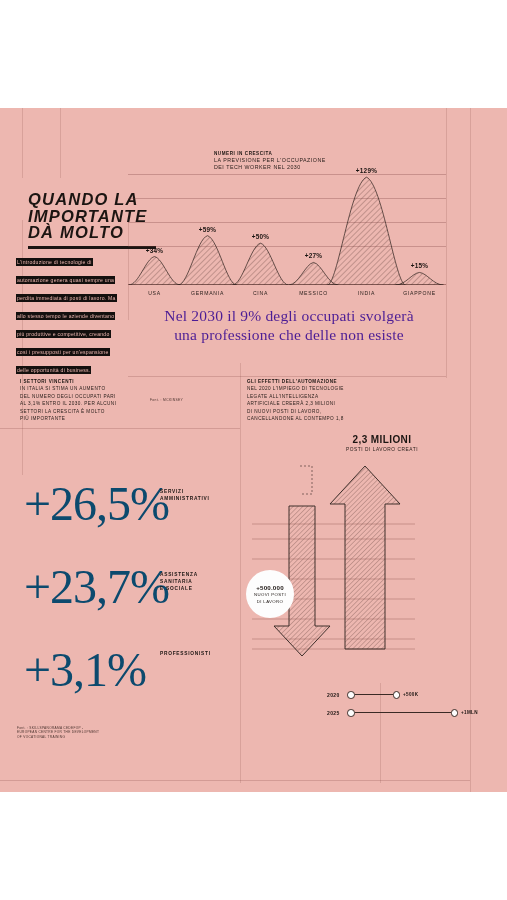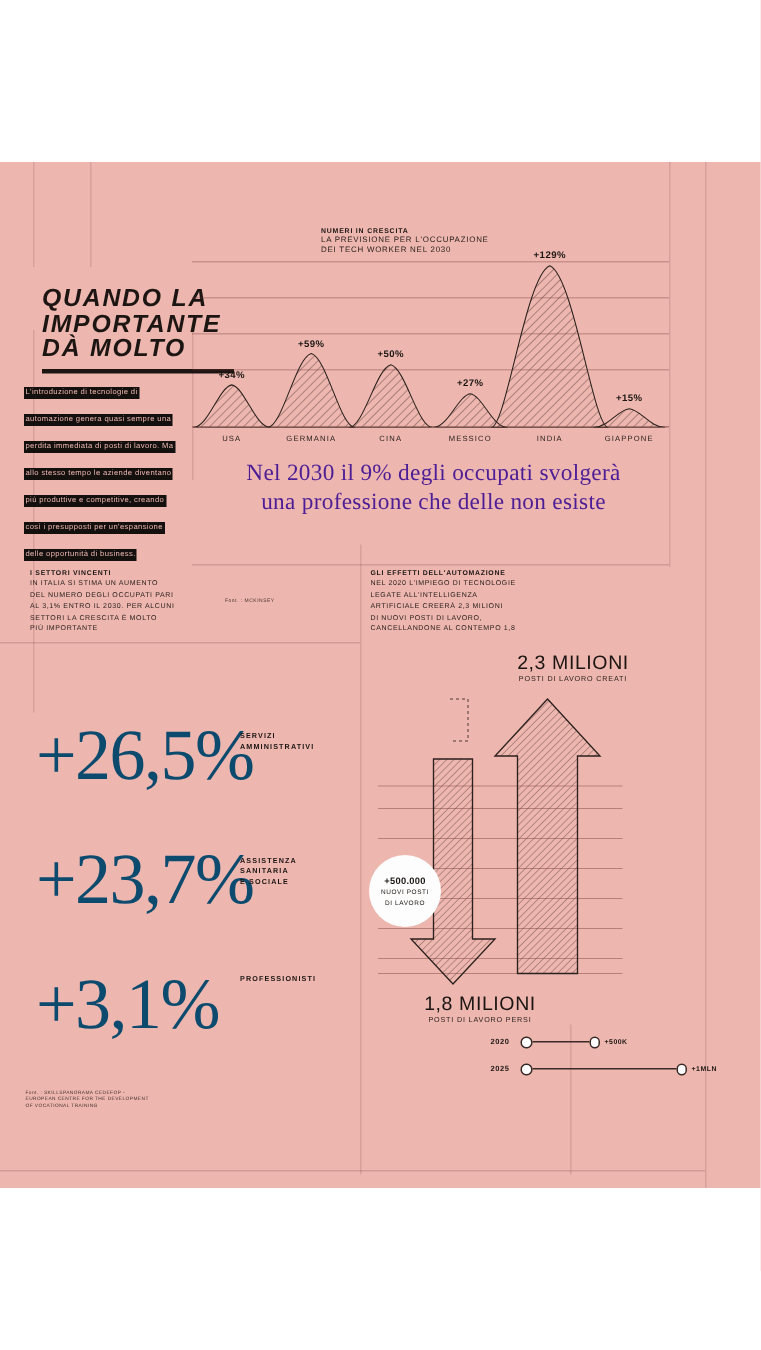--- a/index.html
+++ b/index.html
@@ -53,21 +53,21 @@
   .bignum{font-family:"Liberation Serif",serif;font-size:48px;line-height:48px;color:#0c4a6e;
           letter-spacing:-1px;white-space:nowrap;}
   .biglab{position:absolute;font-size:4.8px;font-weight:bold;letter-spacing:.75px;color:#1c1512;line-height:7.2px;}
 
   .srcleft{position:absolute;left:17px;top:618px;width:100px;font-size:3.2px;
            letter-spacing:.3px;line-height:4.4px;color:#4a332e;}
 
   
   .arrows{position:absolute;left:240px;top:326px;width:250px;height:250px;}
   .armlabel{position:absolute;text-align:center;width:180px;}
-  .armlabel .n{font-size:13px;font-weight:normal;letter-spacing:.4px;color:#1c1512;}
+  .armlabel .n{font-size:10px;font-weight:bold;letter-spacing:.4px;color:#1c1512;}
   .armlabel .t{font-size:4.8px;letter-spacing:.55px;color:#2c211d;margin-top:2px;}
 
   .badge{position:absolute;left:246px;top:462px;width:48px;height:48px;border-radius:50%;
          background:#fdfdfd;display:flex;flex-direction:column;align-items:center;justify-content:center;
          text-align:center;}
   .badge .b1{font-size:6.2px;font-weight:bold;letter-spacing:.2px;color:#1c1512;}
   .badge .b2{font-size:4.3px;letter-spacing:.4px;color:#1c1512;line-height:5.6px;margin-top:1px;}
   .trow{position:absolute;display:flex;align-items:center;}
   .trow .yr{font-size:5px;font-weight:bold;letter-spacing:.4px;color:#1c1512;width:20px;}
   .trow .dot{width:5.5px;height:5.5px;border-radius:50%;border:1px solid #3a2a25;background:#fdfdfd;flex:none;}
@@ -240,24 +240,20 @@
       <path d="M60,32 L72,32 L72,60 L60,60"></path>
     </g>
   </svg>
 
   <div class="badge">
     <div class="b1">+500.000</div>
     <div class="b2">NUOVI POSTI</div>
     <div class="b2">DI LAVORO</div>
   </div>
 
-  <div class="armlabel" style="left:230px;top:553px;">
-    <div class="n">1,8 MILIONI</div>
-    <div class="t">POSTI DI LAVORO PERSI</div>
-  </div>
 
   <div class="trow" style="left:327px;top:583px;">
     <div class="yr">2020</div>
     <div class="dot"></div>
     <div class="line" style="width:38px;"></div>
     <div class="dot"></div>
     <div class="vv">+500K</div>
   </div>
   <div class="trow" style="left:327px;top:601px;">
     <div class="yr">2025</div>

